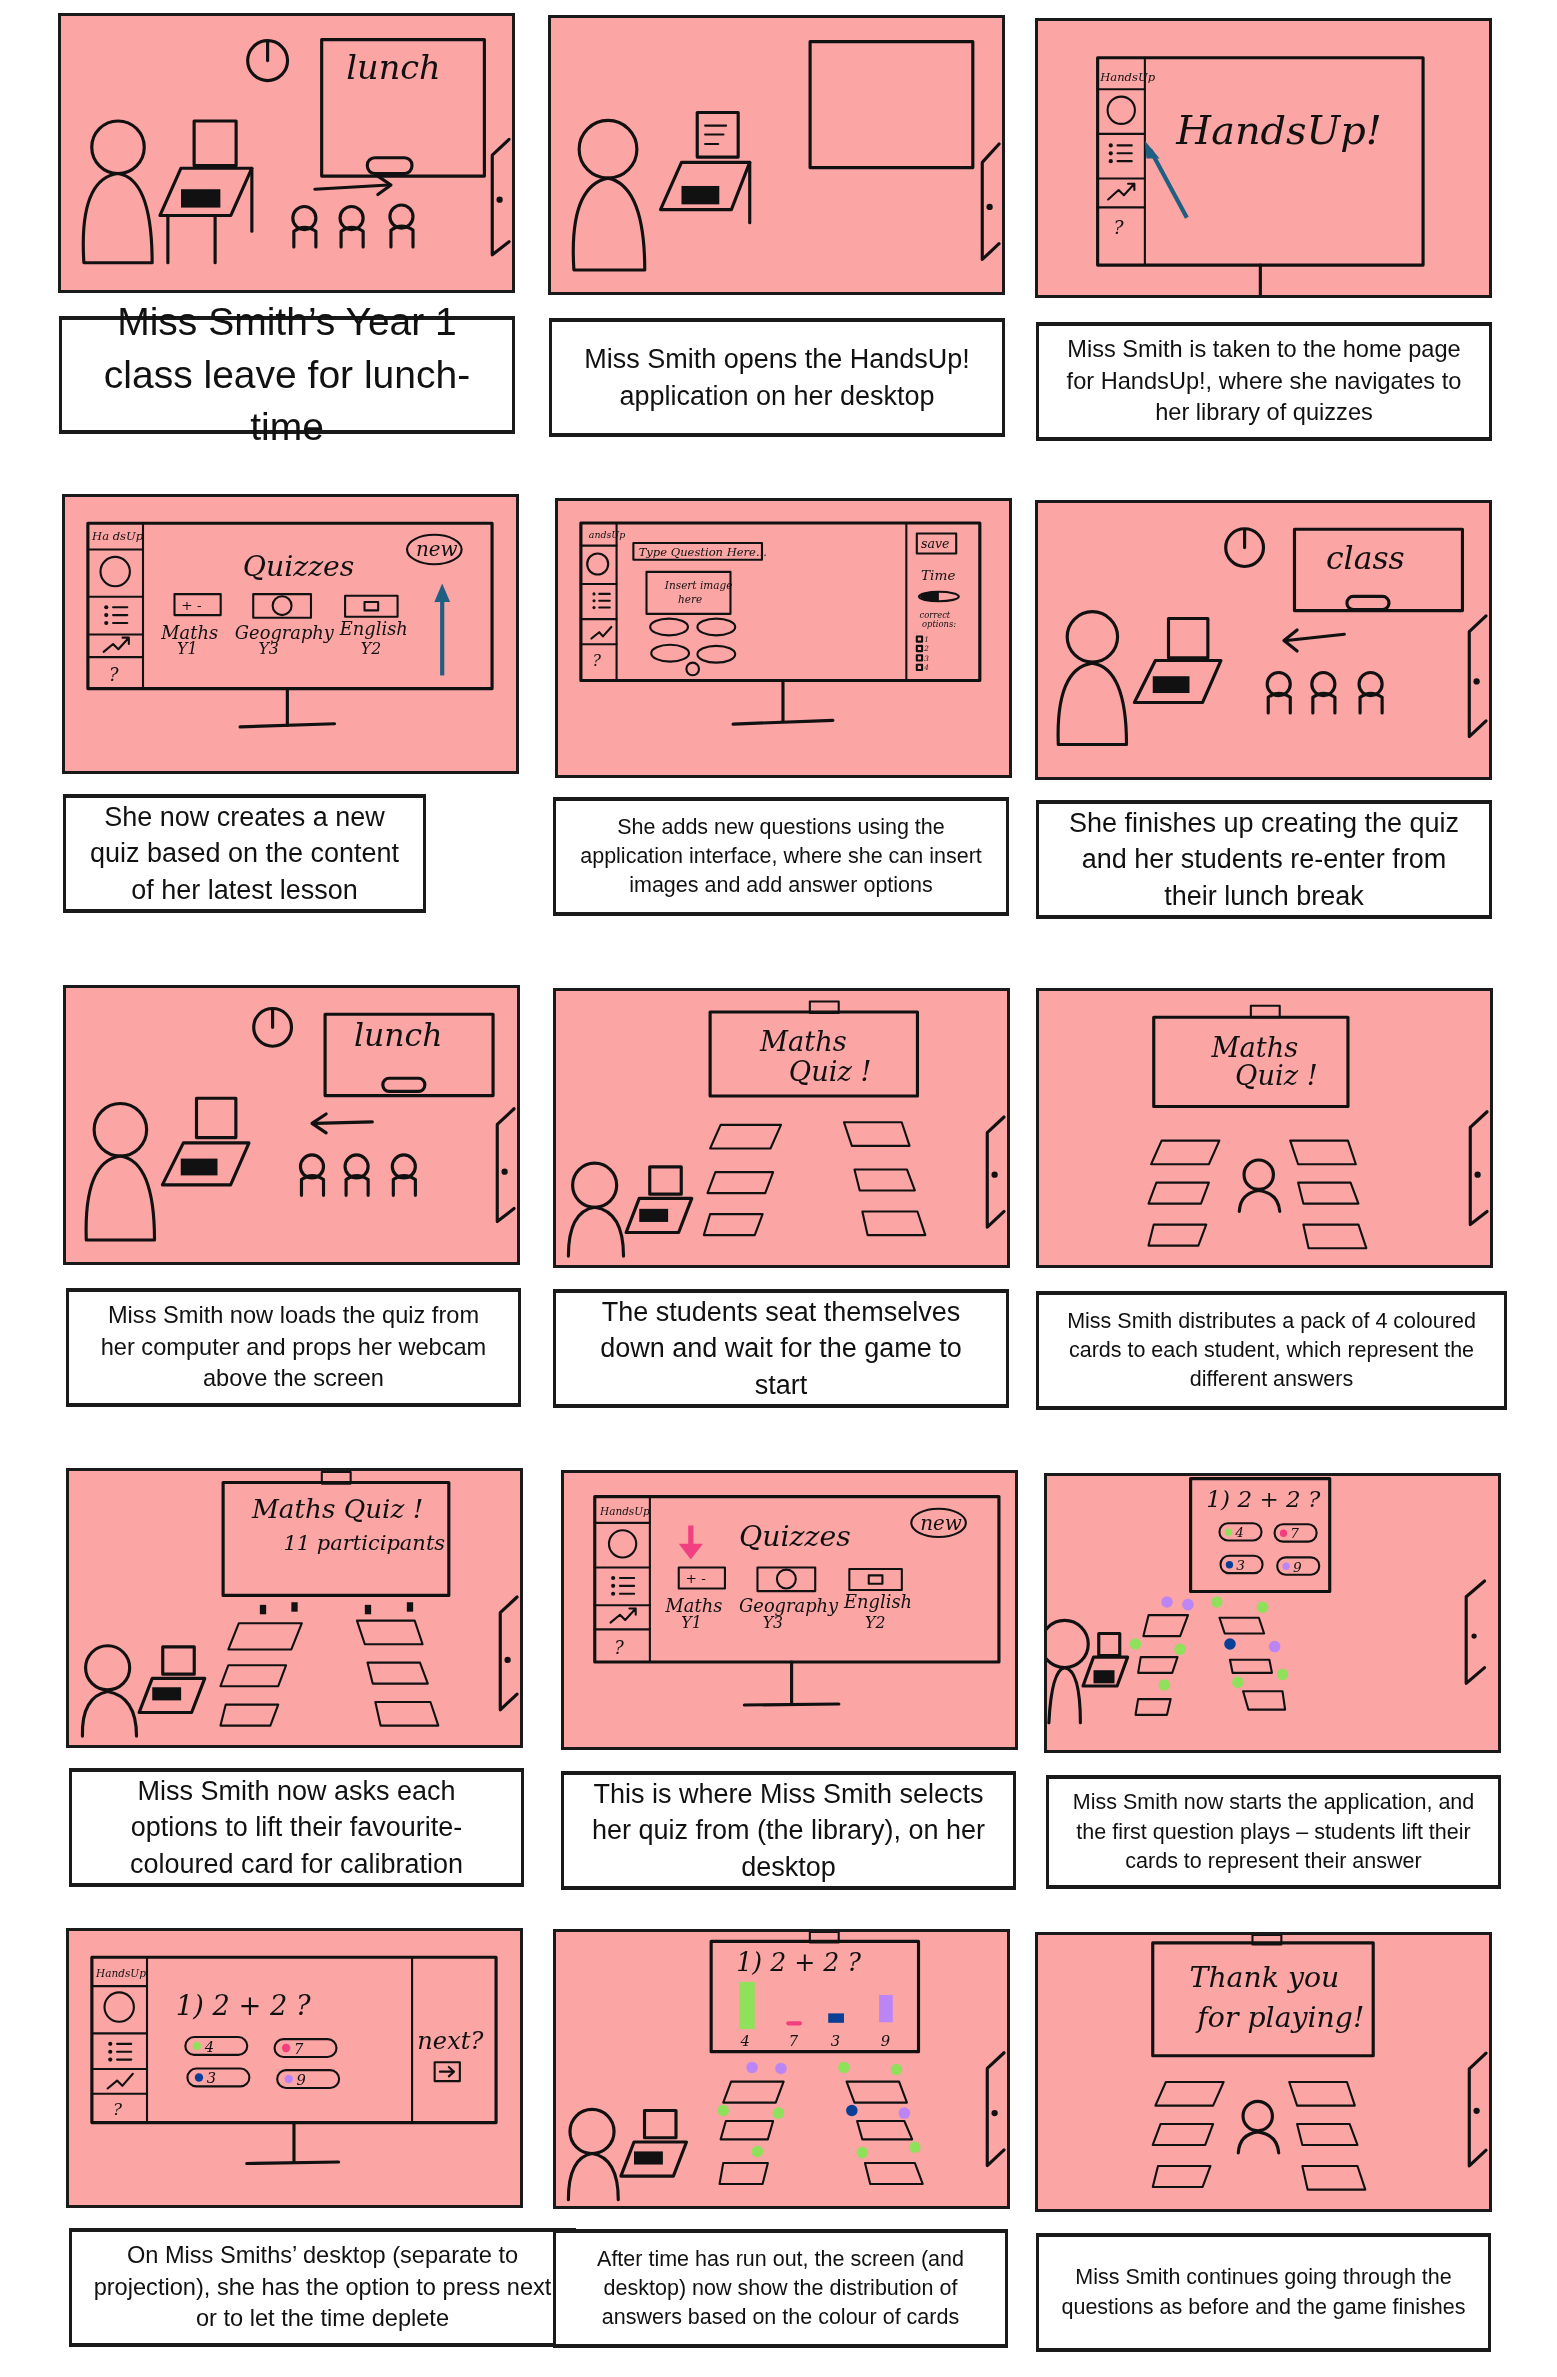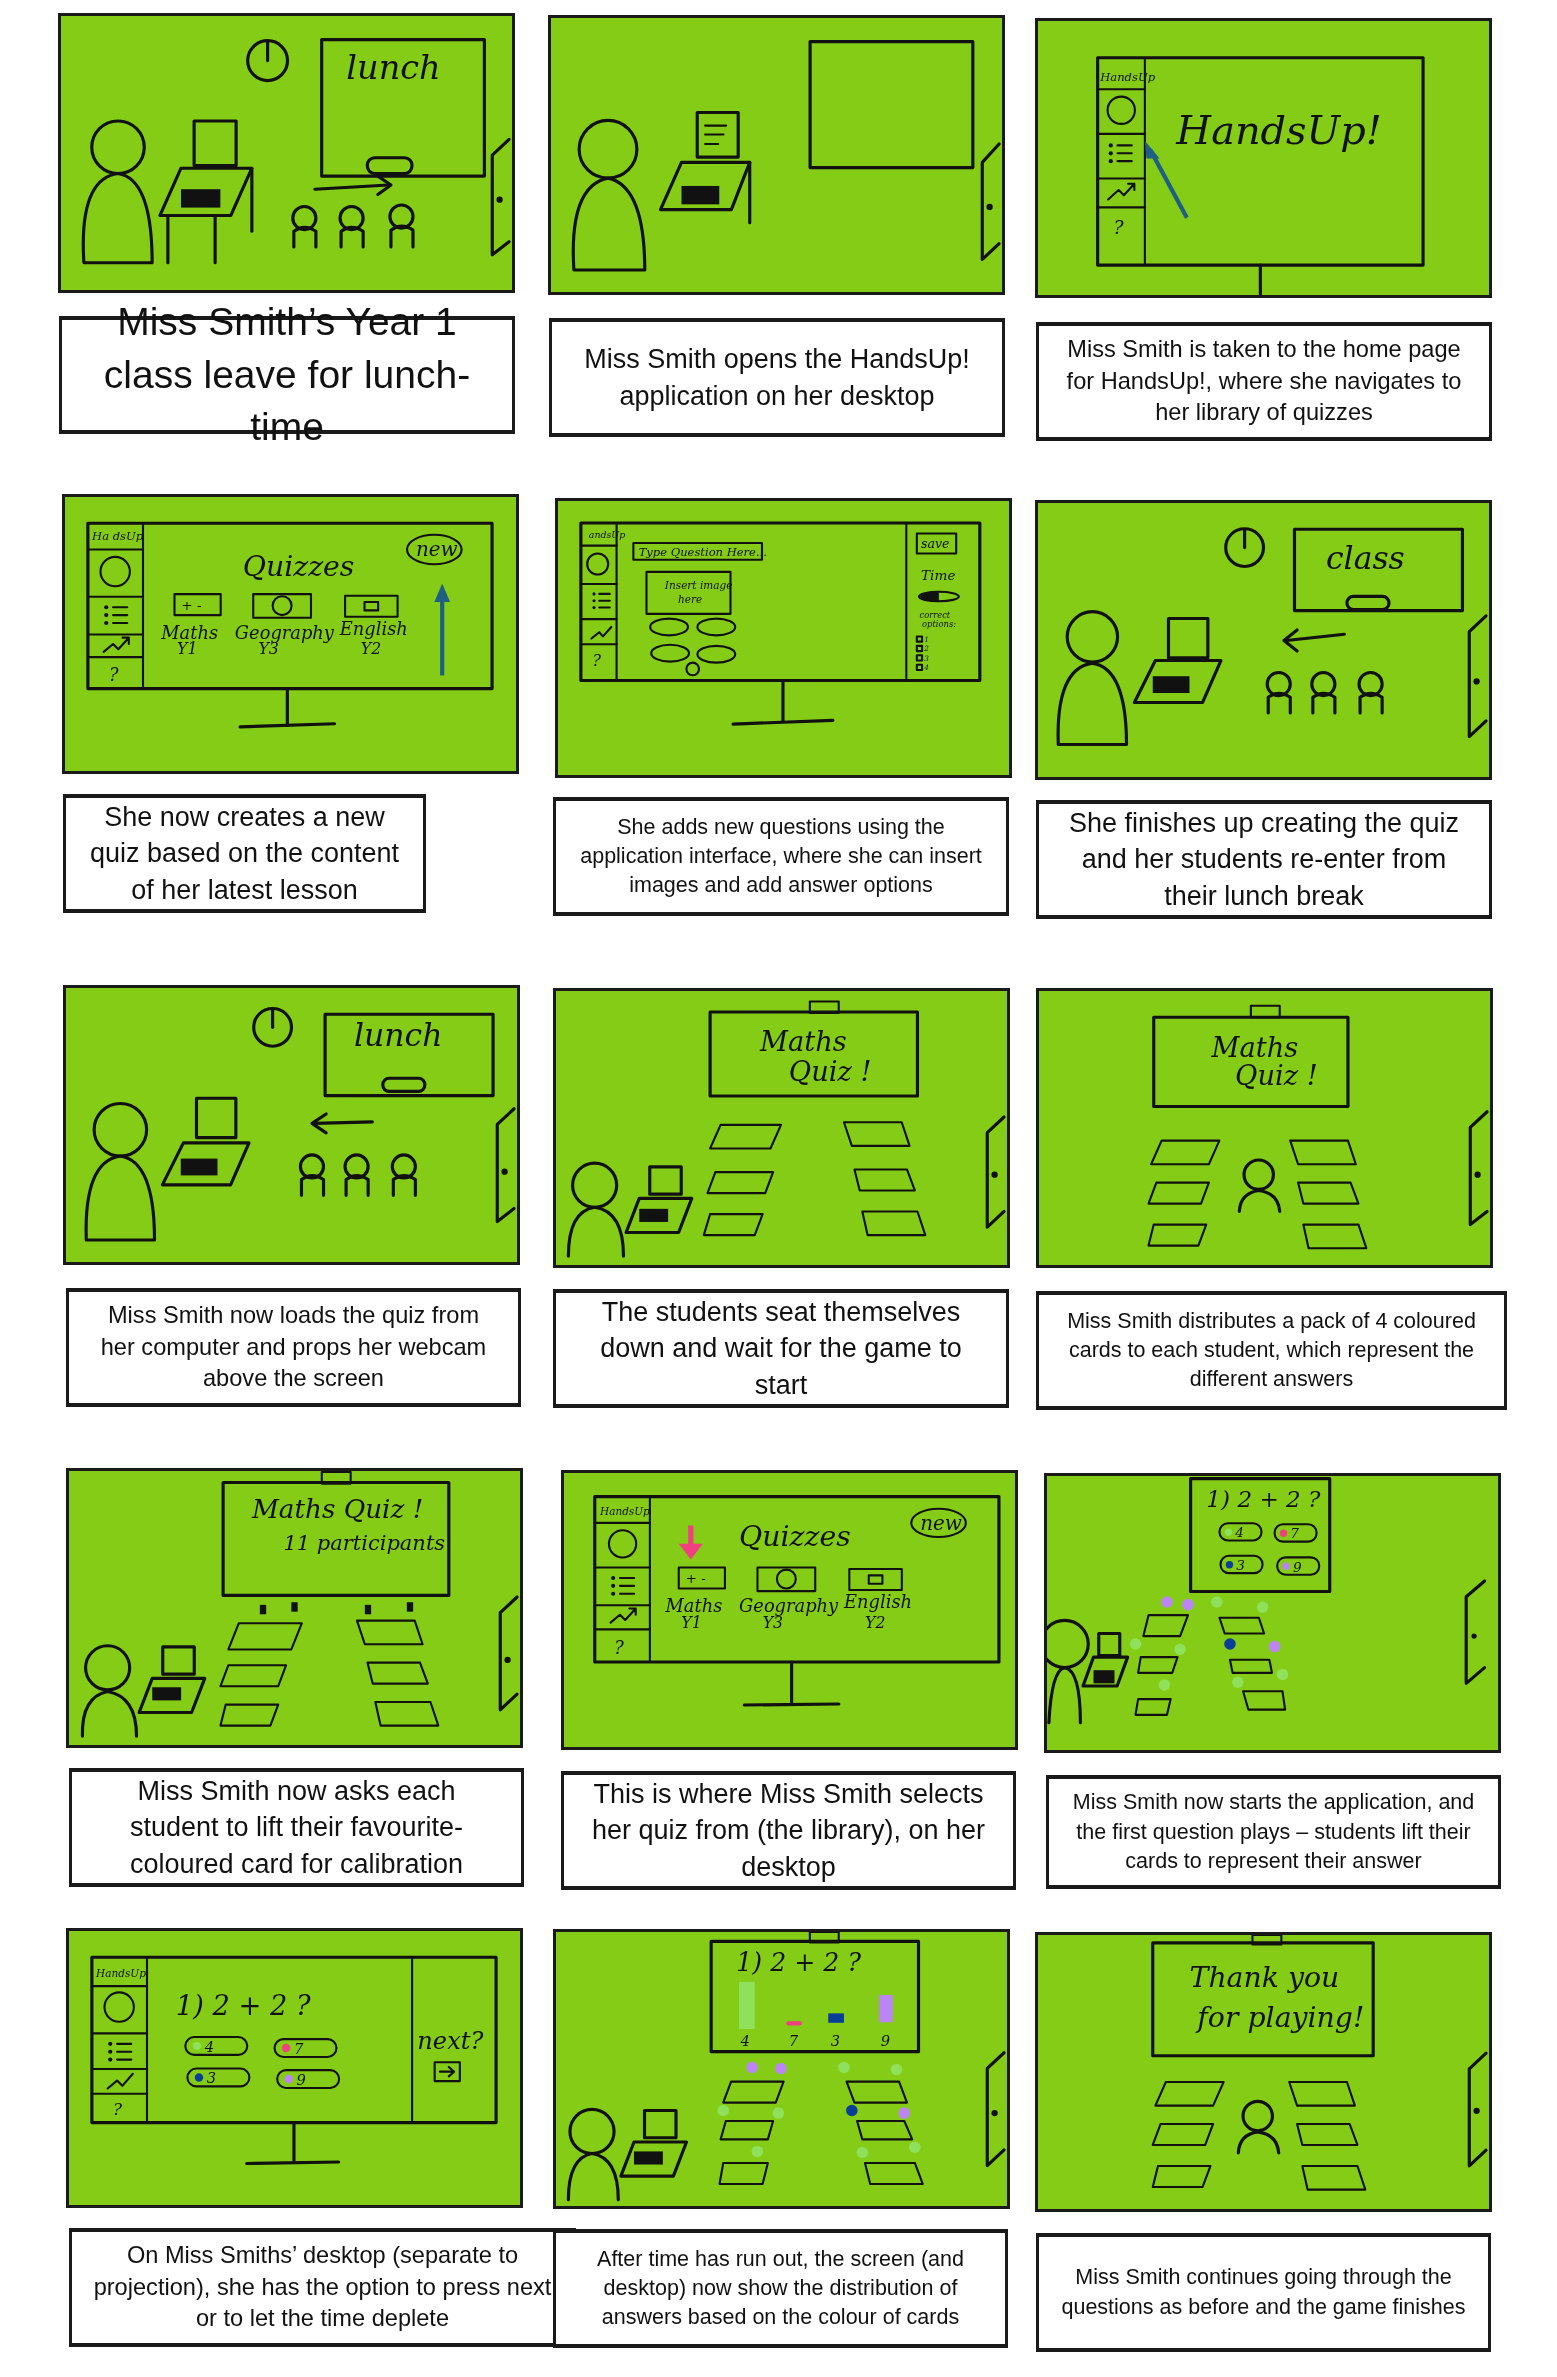--- a/index.html
+++ b/index.html
@@ -1,18 +1,18 @@
 <!DOCTYPE html>
 <html style="font-size:8.6px"><head>
 <meta charset="utf-8">
 <style>
   *{box-sizing:border-box;margin:0;padding:0}
   html,body{width:1557px;height:2377px;background:#ffffff;overflow:hidden}
   body{position:relative;font-family:"Liberation Sans",sans-serif;color:#111}
-  .frame{position:absolute;border:3.2px solid #1a1a1a;background:#84cc16;overflow:hidden}
+  .frame{position:absolute;border:3.2px solid #1a1a1a;background:#fca5a5;overflow:hidden}
   .caption{position:absolute;border:3.2px solid #1a1a1a;border-top-width:4.8px;border-bottom-width:4.8px;background:#fff;
     display:flex;align-items:center;justify-content:center;text-align:center;padding:9.7px 21.5px;
     font-family:"Liberation Sans",sans-serif;color:#111;line-height:1.35}
   .cap-lg{font-size:39px}
   .cap-md{font-size:27px}
   .cap-sm{font-size:23.6px}
   .cap-xs{font-size:21.5px}
   svg{position:absolute;left:0;top:0;width:100%;height:100%}
   .hand{font-family:"DejaVu Serif",serif;font-style:italic;fill:#111}
   .stroke{stroke:#111;stroke-width:6;fill:none;stroke-linecap:round;stroke-linejoin:round}
@@ -336,21 +336,21 @@
       <rect class="fillk" x="360" y="255" width="12" height="18"></rect>
         <rect class="fillk" x="420" y="250" width="12" height="18"></rect>
         <rect class="fillk" x="560" y="255" width="12" height="18"></rect>
         <rect class="fillk" x="640" y="250" width="12" height="18"></rect>
     </g>
     <path class="stroke" d="M850 240 L818 270 L818 455 L850 425"></path>
       <circle class="fillk" cx="832" cy="360" r="6"></circle>
   </svg>
 </div>
 <div class="caption cap-md" style="left:69px;top:1768px;width:455px;height:119px">
-  <span>Miss Smith now asks each student to lift their favourite-coloured card for calibration</span>
+  <span>Miss Smith now asks each options to lift their favourite-coloured card for calibration</span>
 </div>
 
 <div class="frame" style="left:561px;top:1470px;width:457px;height:280px">
   <svg viewBox="0 0 852 522">
     <rect class="stroke" x="55" y="45" width="770" height="315"></rect>
     <line class="thin" x1="160" y1="45" x2="160" y2="360"></line>
     <text x="65" y="80" font-size="20" class="hand">HandsUp</text>
     <line class="thin" x1="55" y1="95" x2="160" y2="95"></line>
     <circle class="thin" cx="108" cy="135" r="26"></circle>
     <line class="thin" x1="55" y1="180" x2="160" y2="180"></line>

